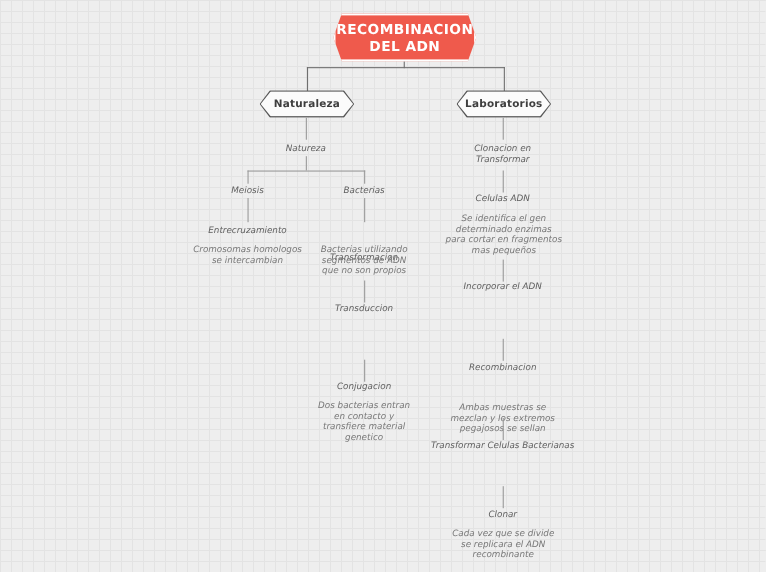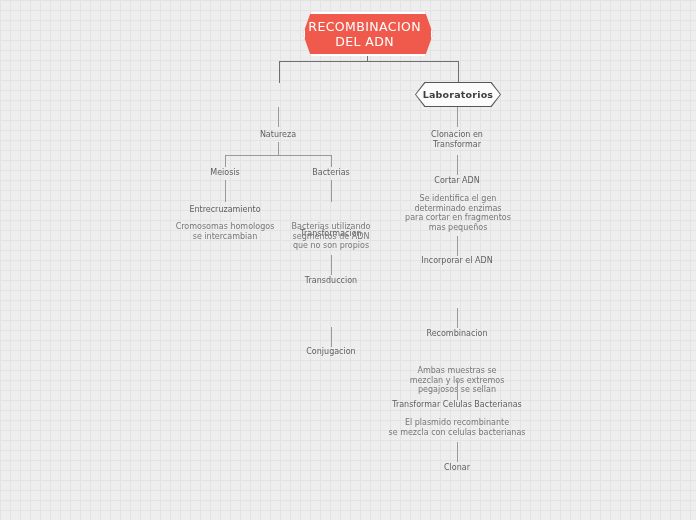--- a/index.html
+++ b/index.html
@@ -48,28 +48,28 @@
     background-color: #9a9a9a;
   }
 
   
   .root-node {
     position: absolute;
     box-sizing: border-box;
     background-color: #ef5a4c;
     border: 2px solid #ffffff;
     color: #ffffff;
-    font-weight: normal;
+    font-weight: bold;
     font-size: 12.5px;
     line-height: 15px;
     letter-spacing: 0.4px;
     text-align: center;
     display: flex;
     align-items: center;
-    justify-content: flex-end;
+    justify-content: center;
     -webkit-clip-path: polygon(6% 0%, 94% 0%, 100% 50%, 94% 100%, 6% 100%, 0% 50%);
     clip-path: polygon(6% 0%, 94% 0%, 100% 50%, 94% 100%, 6% 100%, 0% 50%);
   }
   .root-node .root-inner {
     padding: 0 10px;
   }
 
   
   .hex-node {
     position: absolute;
@@ -105,20 +105,21 @@
   }
 
   
   .txt {
     position: absolute;
     text-align: center;
     color: #6e6e6e;
     font-size: 8px;
     line-height: 9.5px;
     white-space: pre-line;
+    font-style: italic;
   }
   .txt.title {
     color: #5f5f5f;
   }
   .txt.desc {
     color: #777777;
   }
 </style>
 </head>
 <body>
@@ -129,20 +130,25 @@
     <span class="root-inner">RECOMBINACION
 DEL ADN</span>
   </div>
 
   <div class="vline" style="left:367px; top:56px; width:1px; height:6px; background-color:#6f6f6f;"></div>
 
   <div class="hline" style="left:279px; top:61px; width:180px; height:1px;"></div>
   <div class="vline" style="left:279px; top:61px; width:1px; height:22px;"></div>
   <div class="vline" style="left:458px; top:61px; width:1px; height:22px;"></div>
 
+  <div class="hex-node" style="left:236px; top:82px; width:86px; height:25px;">
+    <div class="hex-bg"></div>
+    <div class="hex-fg"></div>
+    <div class="hex-label">Naturaleza</div>
+  </div>
 
   <div class="hex-node" style="left:415px; top:82px; width:86px; height:25px;">
     <div class="hex-bg"></div>
     <div class="hex-fg"></div>
     <div class="hex-label">Laboratorios</div>
   </div>
 
   <div class="vline thin" style="left:278px; top:107px; width:1px; height:20px;"></div>
 
   <div class="txt title" style="left:228px; top:130px; width:100px;">Natureza</div>
@@ -173,29 +179,33 @@
 
   <div class="vline thin" style="left:331px; top:255px; width:1px; height:20px;"></div>
 
   <div class="txt title" style="left:281px; top:276px; width:100px;">Transduccion</div>
 
 
   <div class="vline thin" style="left:331px; top:327px; width:1px; height:20px;"></div>
 
   <div class="txt title" style="left:281px; top:347px; width:100px;">Conjugacion</div>
 
+  <div class="txt desc" style="left:276px; top:364px; width:110px;">Dos bacterias entran
+en contacto y
+transfiere material
+genetico</div>
 
   <div class="vline thin" style="left:457px; top:107px; width:1px; height:20px;"></div>
 
   <div class="txt title" style="left:407px; top:130px; width:100px;">Clonacion en
 Transformar</div>
 
   <div class="vline thin" style="left:457px; top:155px; width:1px; height:20px;"></div>
 
-  <div class="txt title" style="left:407px; top:176px; width:100px;">Cortar ADN</div>
+  <div class="txt title" style="left:407px; top:176px; width:100px;">Celulas ADN</div>
 
   <div class="txt desc" style="left:394px; top:194px; width:128px;">Se identifica el gen
 determinado enzimas
 para cortar en fragmentos
 mas pequeños</div>
 
   <div class="vline thin" style="left:457px; top:236px; width:1px; height:20px;"></div>
 
   <div class="txt title" style="left:407px; top:256px; width:100px;">Incorporar el ADN</div>
 
@@ -205,21 +215,22 @@
   <div class="txt title" style="left:407px; top:329px; width:100px;">Recombinacion</div>
 
   <div class="txt desc" style="left:397px; top:366px; width:120px;">Ambas muestras se
 mezclan y los extremos
 pegajosos se sellan</div>
 
   <div class="vline thin" style="left:457px; top:380px; width:1px; height:20px;"></div>
 
   <div class="txt title" style="left:382px; top:400px; width:150px;">Transformar Celulas Bacterianas</div>
 
-  <div class="txt desc" style="left:382px; top:418px; width:150px;">El plasmido recombinante
-se mezcla con celulas bacterianas</div>
 
   <div class="vline thin" style="left:457px; top:442px; width:1px; height:20px;"></div>
 
   <div class="txt title" style="left:407px; top:463px; width:100px;">Clonar</div>
 
+  <div class="txt desc" style="left:400px; top:480px; width:115px;">Cada vez que se divide
+se replicara el ADN
+recombinante</div>
 
 </div>
 
 </body></html>

